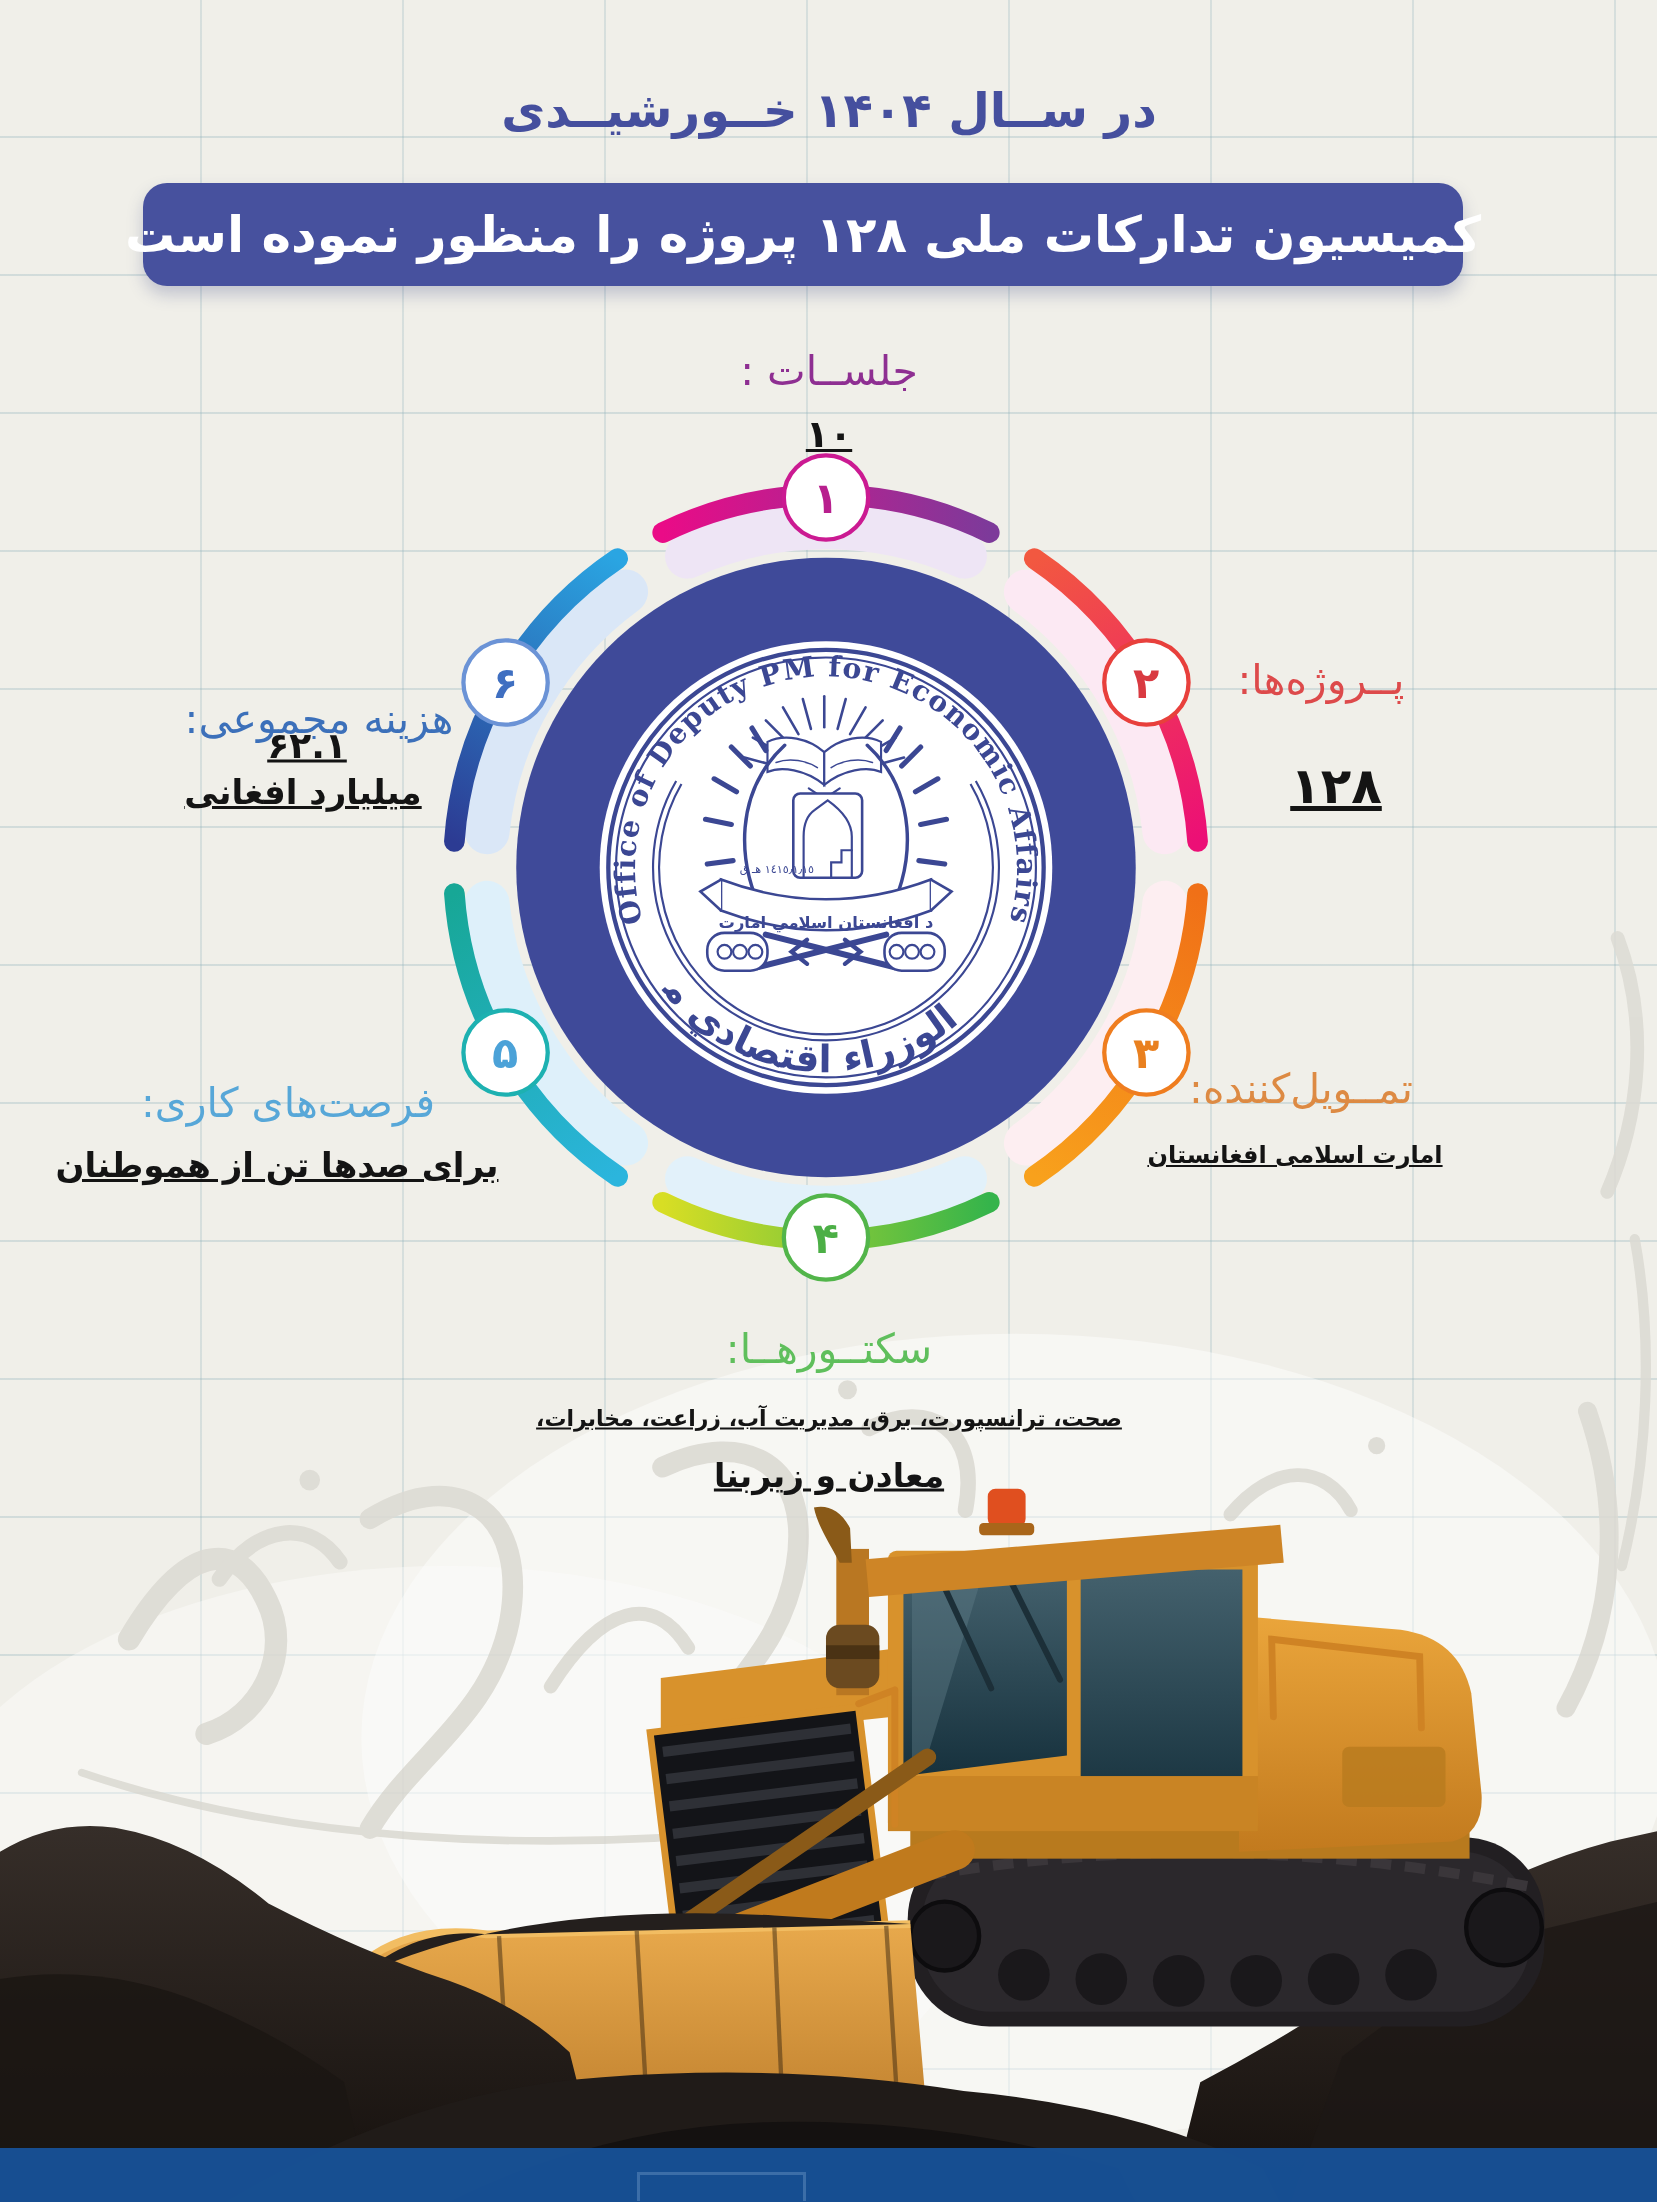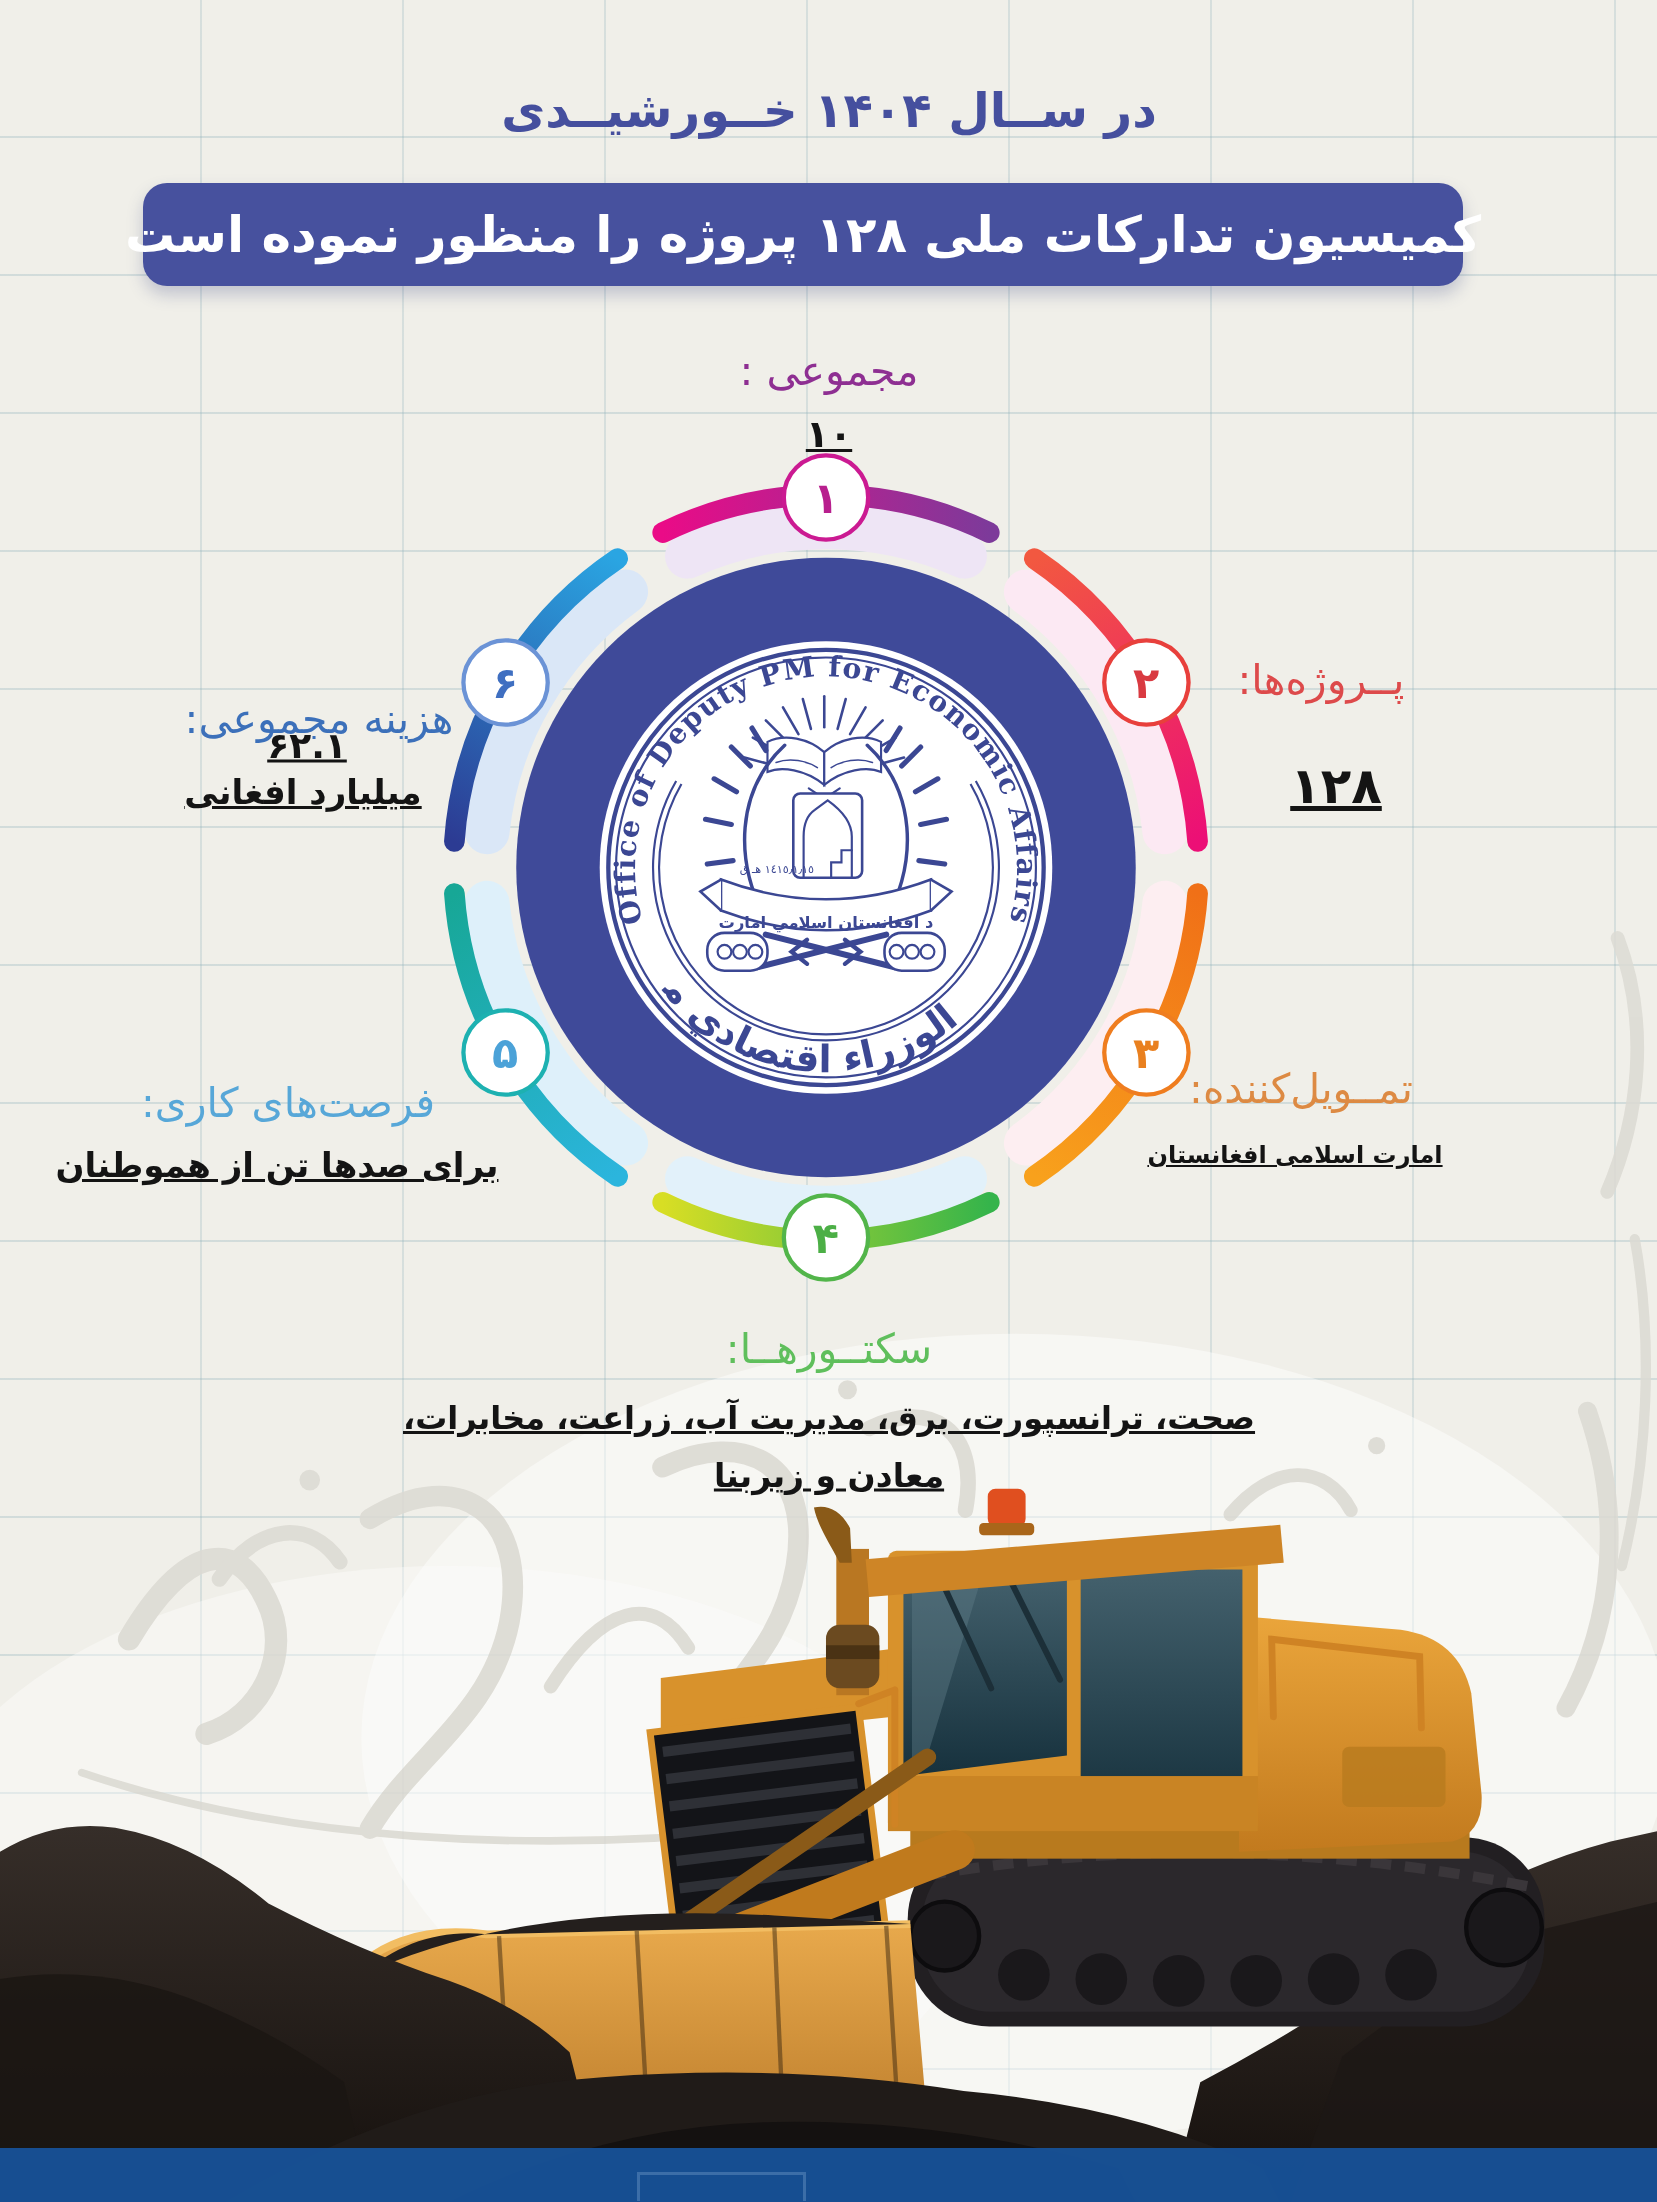--- a/index.html
+++ b/index.html
@@ -289,31 +289,31 @@
       <path d="M 520 2560 Q 700 2470 900 2466 Q 1100 2462 1300 2520 L 1320 2560 Z" fill="#141110"></path>
     </g>
   </svg>
 
   <div class="txt title" style="left:829px;top:110px;">در ســال ۱۴۰۴ خــورشیــدی</div>
 
   <div class="banner">
     <span>کمیسیون تدارکات ملی ۱۲۸ پروژه را منظور نموده است</span>
   </div>
 
-  <div class="txt lbl" style="left:829px;top:371px;color:#8e2f92;">مجموعی :</div>
+  <div class="txt lbl" style="left:829px;top:371px;color:#8e2f92;">جلســات :</div>
   <div class="txt val" style="left:829px;top:434px;font-size:38px;">۱۰</div>
 
   <div class="txt lbl" style="left:1321px;top:680px;color:#dd4a4b;">پــروژه‌ها:</div>
   <div class="txt val" style="left:1336px;top:786px;font-size:50px;">۱۲۸</div>
 
   <div class="txt lbl" style="left:1301px;top:1089px;color:#dd8a43;">تمــویل‌کننده:</div>
   <div class="txt val" style="left:1295px;top:1155px;font-size:24px;text-align:center;">امارت اسلامی افغانستان</div>
 
   <div class="txt lbl" style="left:829px;top:1349px;color:#5fbf5c;">سکتــورهــا:</div>
-  <div class="txt val" style="left:829px;top:1418px;font-size:32px;">صحت، ترانسپورت، برق، مدیریت آب، زراعت، مخابرات،</div>
+  <div class="txt val" style="left:829px;top:1418px;font-size:22px;">صحت، ترانسپورت، برق، مدیریت آب، زراعت، مخابرات،</div>
   <div class="txt val" style="left:829px;top:1475px;font-size:33px;">معادن و زیربنا</div>
 
   <div class="txt lbl" style="left:288px;top:1103px;color:#57a7d8;">فرصت‌های کاری:</div>
   <div class="txt val" style="left:277px;top:1165px;font-size:34px;">برای صدها تن از هموطنان</div>
 
   <div class="txt lbl" style="left:319px;top:675px;color:#3c70ba;margin-top:44px;">هزینه مجموعی:</div>
   <div class="txt val" style="left:307px;top:745px;font-size:36px;">۶۲.۱</div>
   <div class="txt val" style="left:303px;top:792px;font-size:34px;">میلیارد افغانی</div>
 
   <div class="band"></div>

